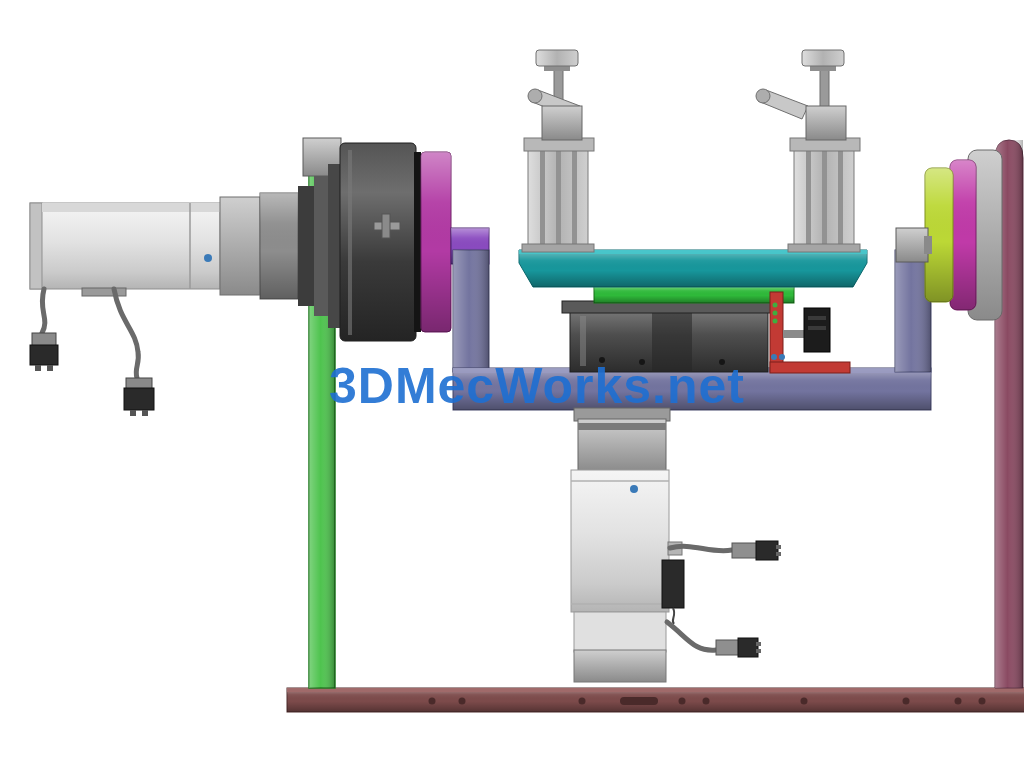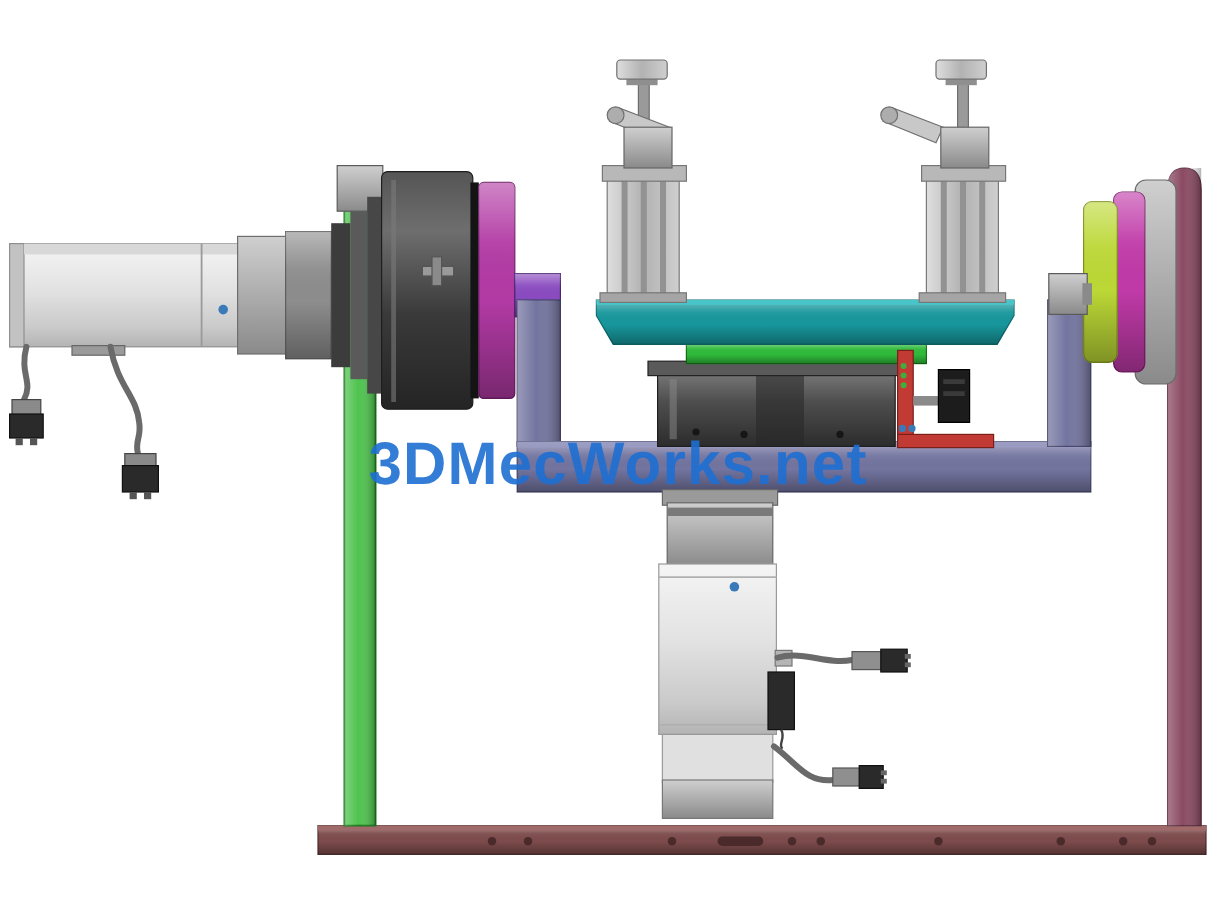--- a/index.html
+++ b/index.html
@@ -9,20 +9,21 @@
     height: 768px;
     background: #ffffff;
     overflow: hidden;
     font-family: "Liberation Sans", sans-serif;
   }
   #canvas-wrap {
     position: relative;
     width: 972px;
     height: 768px;
     background: #ffffff;
+    padding-left: 22px;
   }
   svg { display: block; }
   .watermark {
     font-family: "Liberation Sans", sans-serif;
     font-weight: bold;
     letter-spacing: 1px;
   }
 </style>
 </head>
 <body>

